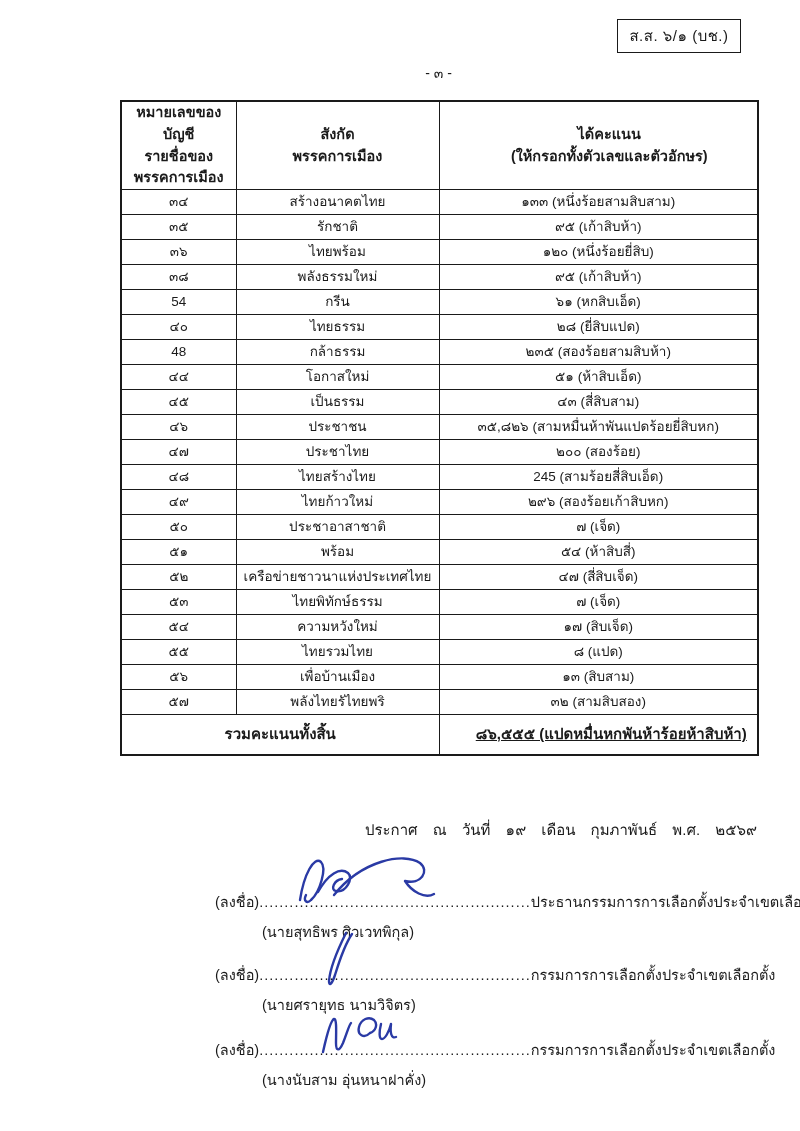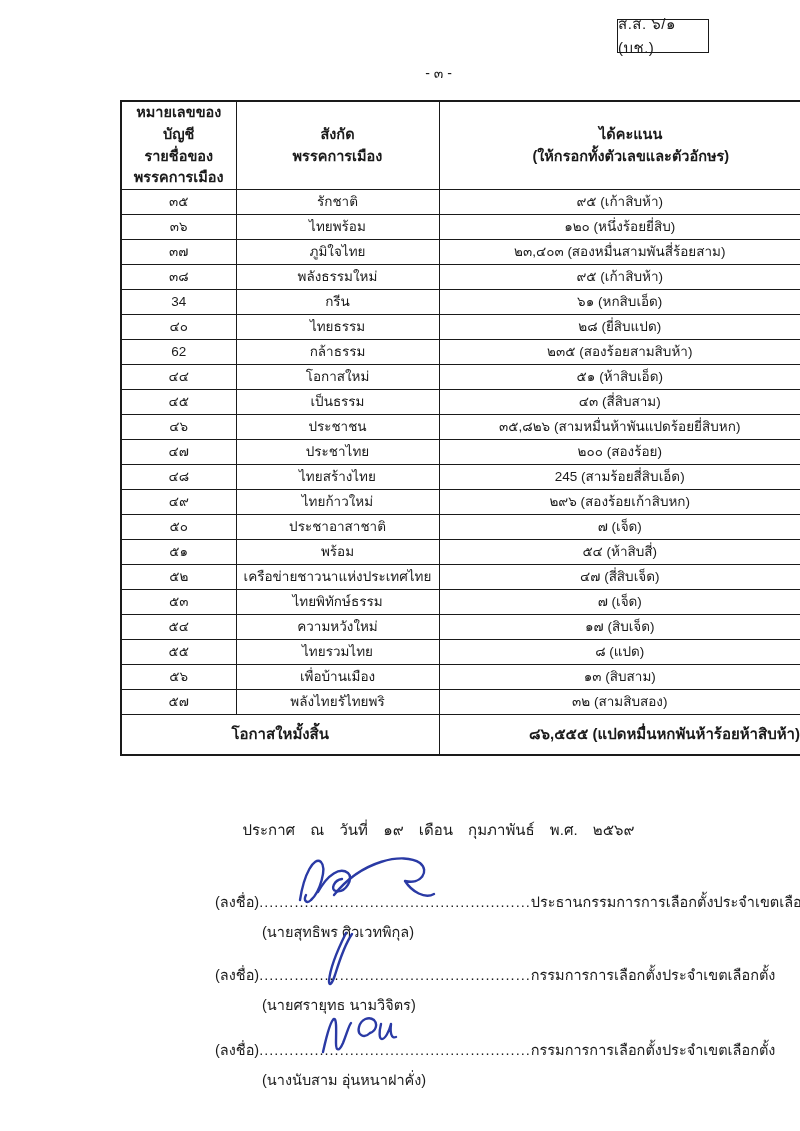--- a/index.html
+++ b/index.html
@@ -8,21 +8,21 @@
     width: 800px; height: 1131px;
     font-family: "Liberation Sans", "DejaVu Sans", sans-serif;
     color: #1a1a1a;
     position: relative;
     overflow: hidden;
   }
   .page { position: absolute; inset: 0; background: #fff; }
 
   .form-code-box {
     position: absolute; left: 617px; top: 19px;
-    width: 92px; height: 34px;
+    width: 124px; height: 34px;
     border: 1.5px solid #1a1a1a;
     display: flex; align-items: center; justify-content: center;
     font-size: 15px; letter-spacing: 0.5px;
   }
 
   .page-number {
     position: absolute; top: 62px; left: 120px; width: 637px;
     text-align: center; font-size: 14px;
   }
 
@@ -32,43 +32,43 @@
     border-collapse: collapse;
     table-layout: fixed;
     margin-top: 12px;
   }
   table.results, table.results td, table.results th {
     border: 1px solid #1a1a1a;
   }
   table.results { border-width: 2px; }
   th.col-number { width: 115px; }
   th.col-party  { width: 203px; }
-  th.col-votes  { width: 362px; padding-left: 22px; }
+  th.col-votes  { width: 319px; padding-left: 22px; }
   table.results th {
     font-weight: bold; font-size: 14.5px;
     height: 72px; vertical-align: middle; text-align: center;
     white-space: pre-line; line-height: 1.5;
     border-bottom-width: 1.5px;
   }
   table.results td {
     height: 25px; font-size: 13.5px;
     text-align: center; vertical-align: middle;
     line-height: 1.1;
   }
   tr.total-row td {
     height: 40px; font-weight: bold; font-size: 15px;
     border-top-width: 1.5px;
   }
   tr.total-row td.total-votes {
-    text-align: right; padding-left: 26px;
+    text-align: center; padding-left: 26px; text-decoration: underline;
   }
 
   .announcement {
     position: absolute; top: 818px; left: 120px; width: 637px;
-    text-align: center; font-size: 15px; word-spacing: 11px;
+    text-align: right; font-size: 15px; word-spacing: 11px;
   }
 
   .sig-block { position: absolute; left: 0; width: 800px; }
   .sig-line {
     position: absolute; left: 215px; top: 0;
     font-size: 14.5px; white-space: nowrap;
   }
   .sig-dots { letter-spacing: 1px; }
   .sig-name {
     position: absolute; left: 262px; top: 30px;
@@ -104,51 +104,51 @@
 รายชื่อของ
 พรรคการเมือง</th>
         <th class="col-party">สังกัด
 พรรคการเมือง</th>
         <th class="col-votes">ได้คะแนน
 (ให้กรอกทั้งตัวเลขและตัวอักษร)</th>
       </tr>
     </thead>
     <tbody>
       <tr>
+          <td>๓๔</td>
+          <td>สร้างอนาคตไทย</td>
+          <td>๑๓๓ (หนึ่งร้อยสามสิบสาม)</td>
+        </tr>
+      <tr>
           <td>๓๕</td>
           <td>รักชาติ</td>
           <td>๙๕ (เก้าสิบห้า)</td>
         </tr>
       <tr>
           <td>๓๖</td>
           <td>ไทยพร้อม</td>
           <td>๑๒๐ (หนึ่งร้อยยี่สิบ)</td>
         </tr>
       <tr>
-          <td>๓๗</td>
-          <td>ภูมิใจไทย</td>
-          <td>๒๓,๔๐๓ (สองหมื่นสามพันสี่ร้อยสาม)</td>
-        </tr>
-      <tr>
           <td>๓๘</td>
           <td>พลังธรรมใหม่</td>
           <td>๙๕ (เก้าสิบห้า)</td>
         </tr>
       <tr>
-          <td>34</td>
+          <td>54</td>
           <td>กรีน</td>
           <td>๖๑ (หกสิบเอ็ด)</td>
         </tr>
       <tr>
           <td>๔๐</td>
           <td>ไทยธรรม</td>
           <td>๒๘ (ยี่สิบแปด)</td>
         </tr>
       <tr>
-          <td>62</td>
+          <td>48</td>
           <td>กล้าธรรม</td>
           <td>๒๓๕ (สองร้อยสามสิบห้า)</td>
         </tr>
       <tr>
           <td>๔๔</td>
           <td>โอกาสใหม่</td>
           <td>๕๑ (ห้าสิบเอ็ด)</td>
         </tr>
       <tr>
           <td>๔๕</td>
@@ -209,21 +209,21 @@
           <td>๕๖</td>
           <td>เพื่อบ้านเมือง</td>
           <td>๑๓ (สิบสาม)</td>
         </tr>
       <tr>
           <td>๕๗</td>
           <td>พลังไทยรัไทยพริ</td>
           <td>๓๒ (สามสิบสอง)</td>
         </tr>
       <tr class="total-row">
-        <td colspan="2">โอกาสใหมั้งสิ้น</td>
+        <td colspan="2">รวมคะแนนทั้งสิ้น</td>
         <td class="total-votes">๘๖,๕๕๕ (แปดหมื่นหกพันห้าร้อยห้าสิบห้า)</td>
       </tr>
     </tbody>
   </table>
 
   <div class="announcement">ประกาศ ณ วันที่ ๑๙ เดือน กุมภาพันธ์ พ.ศ. ๒๕๖๙</div>
 
   <div class="sig-block" style="top: 890px;">
     <svg id="sig1-svg" class="sig-svg" width="150" height="55" viewBox="0 0 150 55">
       <path d="M8,50 C12,24 22,6 29,12 C35,18 28,42 19,50 C15,54 11,51 14,45"></path>

